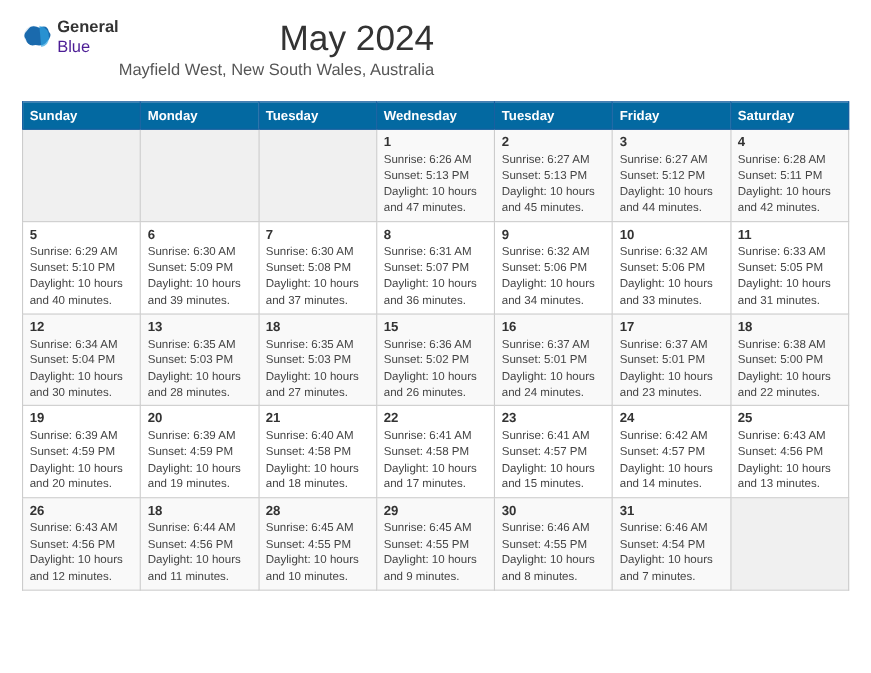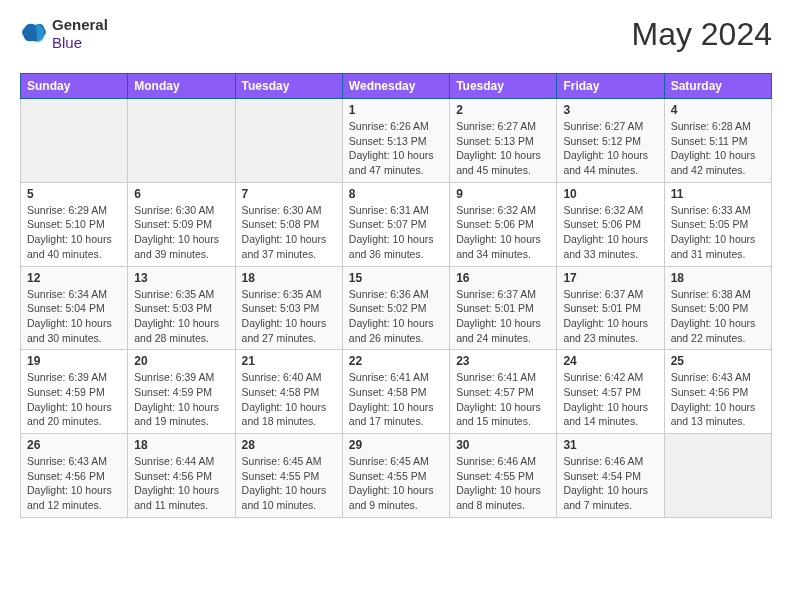--- a/index.html
+++ b/index.html
@@ -5,21 +5,21 @@
     * { box-sizing: border-box; margin: 0; padding: 0; }
     body {
       font-family: Arial, sans-serif;
       background: #fff;
       width: 792px;
       min-height: 612px;
       padding: 16px 20px;
     }
     .header-area {
       display: flex;
-      justify-content: space-between;
+      justify-content: flex-start;
       align-items: flex-start;
       margin-bottom: 20px;
     }
     .logo {
       display: flex;
       align-items: center;
       gap: 4px;
     }
     .logo-text-general {
       font-size: 15px;
@@ -50,21 +50,21 @@
       color: #555;
       margin-top: 2px;
     }
     .calendar {
       width: 100%;
       border-collapse: collapse;
       margin-top: 8px;
       font-size: 11px;
     }
     .calendar thead tr th {
-      background: #8b5cf6;
+      background: #0369a1;
       color: #fff;
       padding: 5px 6px;
       text-align: left;
       font-size: 12px;
       font-weight: bold;
       border: 1px solid #1a5fa0;
     }
     .calendar tbody tr td {
       border: 1px solid #ccc;
       vertical-align: top;
@@ -104,20 +104,21 @@
     </svg>
     <div>
       <div>
         <span class="logo-text-general">General</span><br>
         <span class="logo-text-blue">Blue</span>
       </div>
     </div>
   </div>
   <div class="title-block">
     <div class="main-title">May 2024</div>
+    <div class="subtitle">Mayfield West, New South Wales, Australia</div>
   </div>
 </div>
 
 <table class="calendar">
   <thead>
     <tr>
     <th>Sunday</th>
         <th>Monday</th>
         <th>Tuesday</th>
         <th>Wednesday</th>

